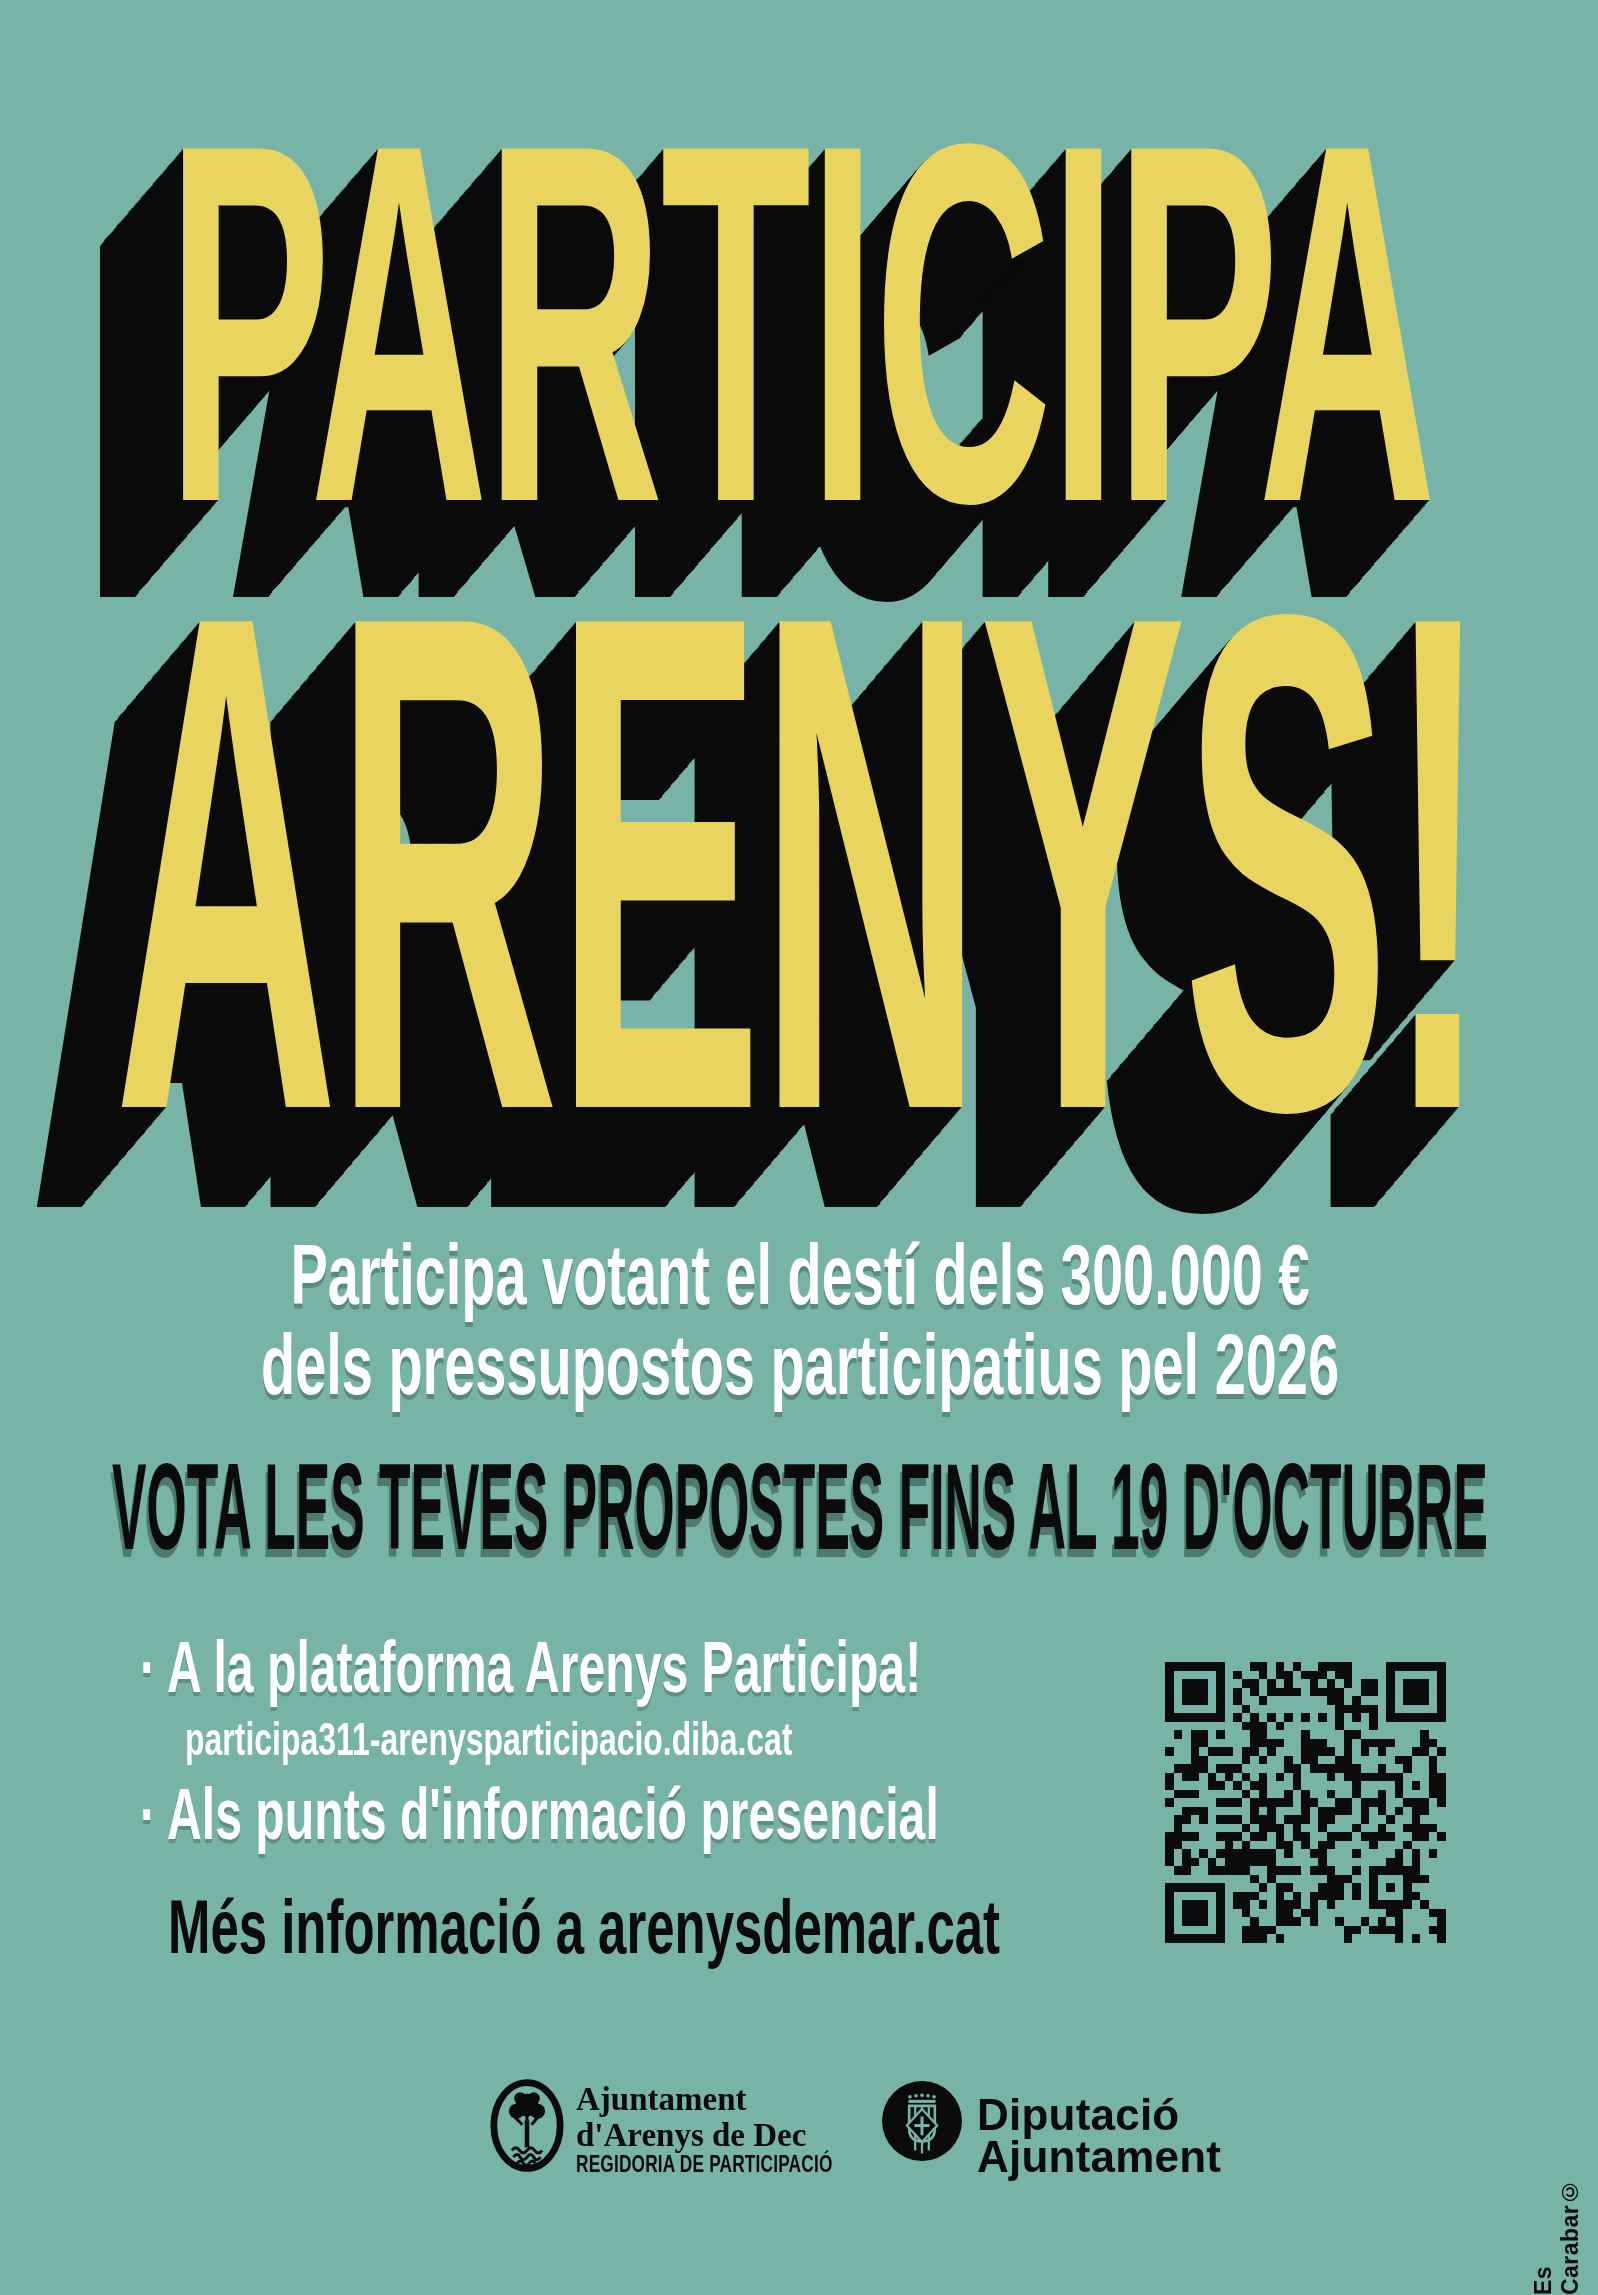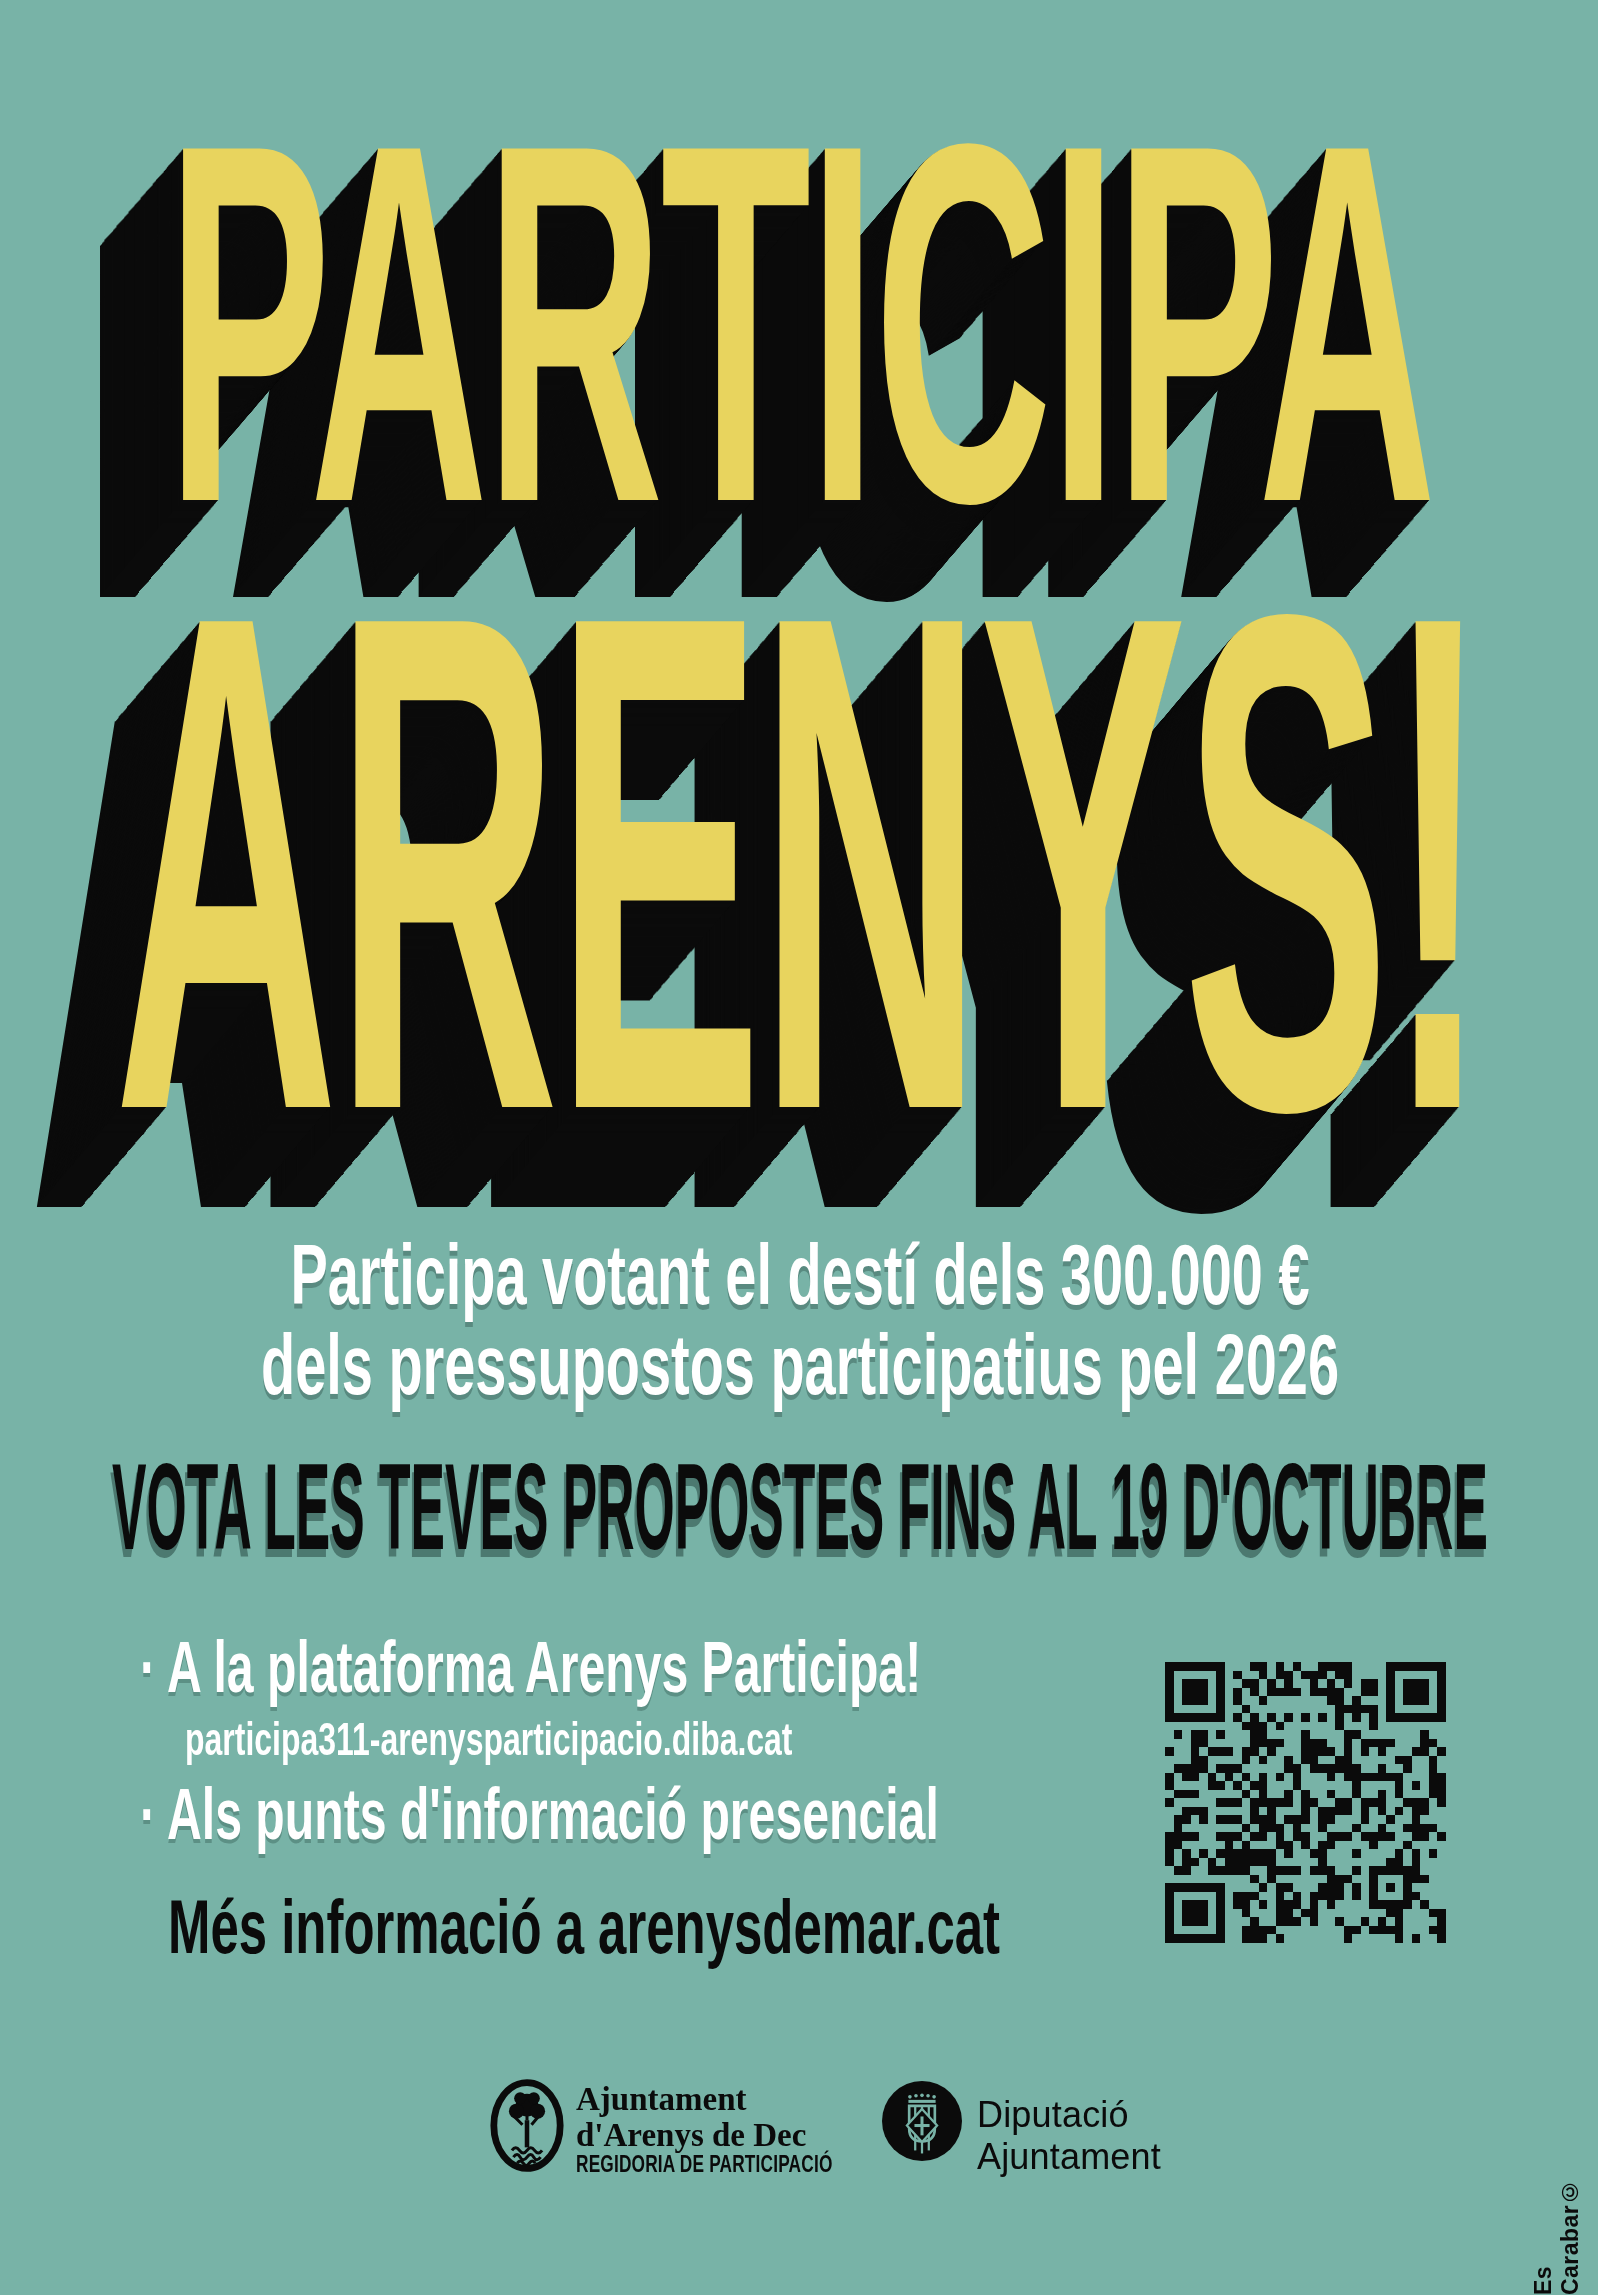--- a/index.html
+++ b/index.html
@@ -39,22 +39,22 @@
   .aj-text{
     left:576px;top:2081px;color:#0b0b0b;
     font-family:"Liberation Serif", serif;font-weight:bold;
     font-size:33px;line-height:36px;
   }
   .aj-sub{
     left:576px;top:2150px;color:#0b0b0b;font-weight:bold;font-size:24px;--s:0.72;
     letter-spacing:0.01em;
   }
   .dipu-text{
-    left:977px;top:2094px;color:#0b0b0b;font-weight:normal;
-    font-size:36px;line-height:42px;letter-spacing:0.005em;
+    left:977px;top:2094px;color:#0b0b0b;font-weight:bold;
+    font-size:44px;line-height:42px;letter-spacing:0.005em;
   }
   .credit{
     right:15px;top:2160px;color:#0b0b0b;font-weight:bold;font-size:23px;
     writing-mode:vertical-rl;transform:rotate(180deg);letter-spacing:0.02em;
   }
   svg{display:block;}
 </style>
 </head>
 <body>
 

